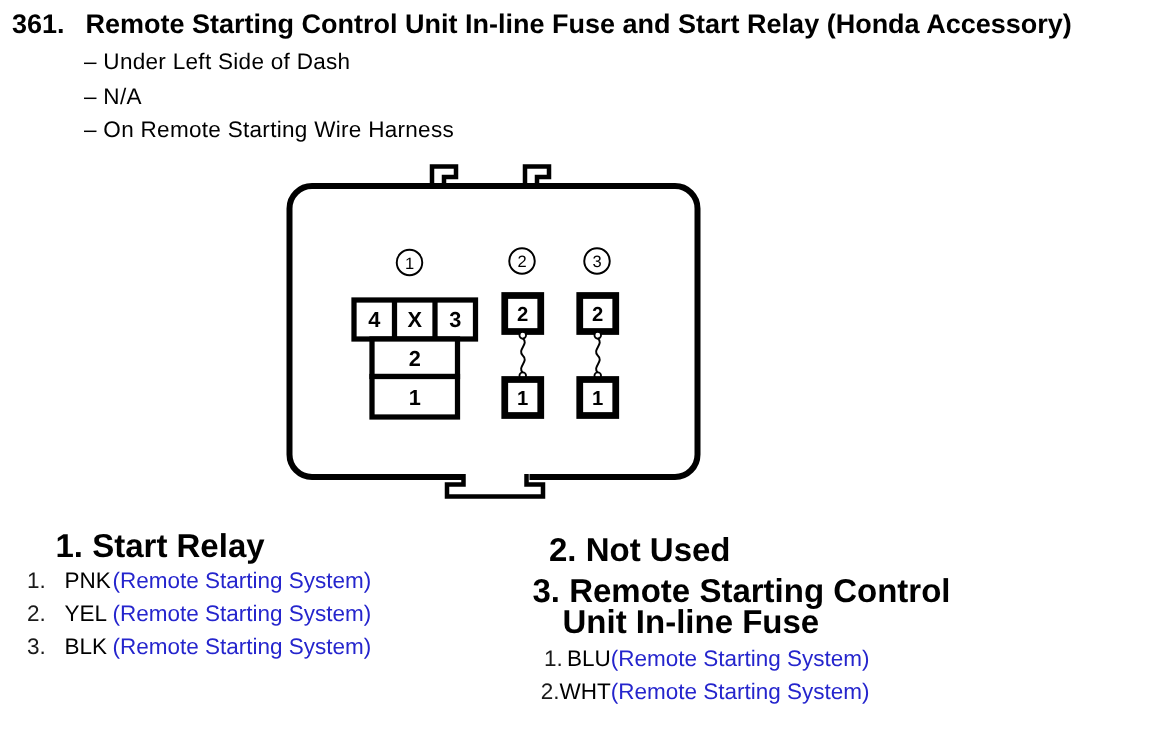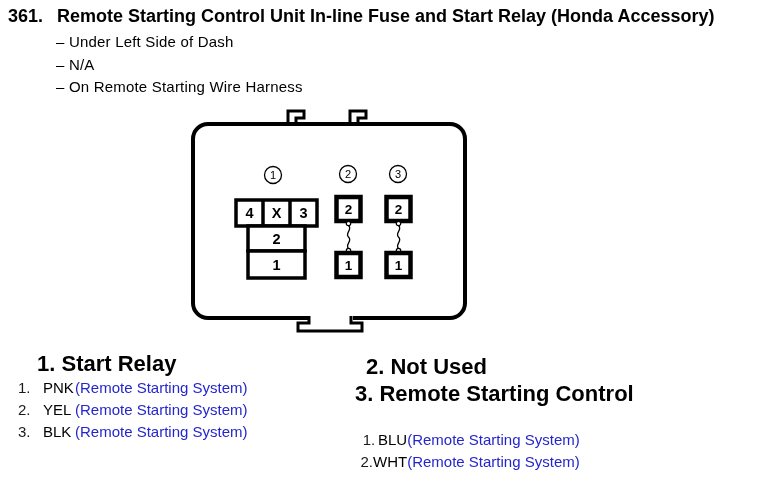--- a/index.html
+++ b/index.html
@@ -112,20 +112,21 @@
     </div>
     <div class="wire-row">
       <span class="wire-num">3.</span><span class="wire-code">BLK</span><a href="#" class="wire-sys">(Remote Starting System)</a>
     </div>
   </div>
 
   <div class="sec-heading" style="left:366px;top:354px;">2. Not Used</div>
 
   <div class="sec-heading" style="left:355px;top:383px;line-height:21px;">
     <span>3. Remote Starting Control</span>
+    <span class="line2">Unit In-line Fuse</span>
   </div>
 
   <div class="wire-list" style="left:348px;top:429px;">
     <div class="wire-row-r">
       <span class="wire-num">1.</span><span class="wire-code">BLU</span><a href="#" class="wire-sys">(Remote Starting System)</a>
     </div>
     <div class="wire-row-r">
       <span class="wire-num">2.</span><span class="wire-code">WHT</span><a href="#" class="wire-sys">(Remote Starting System)</a>
     </div>
   </div>

